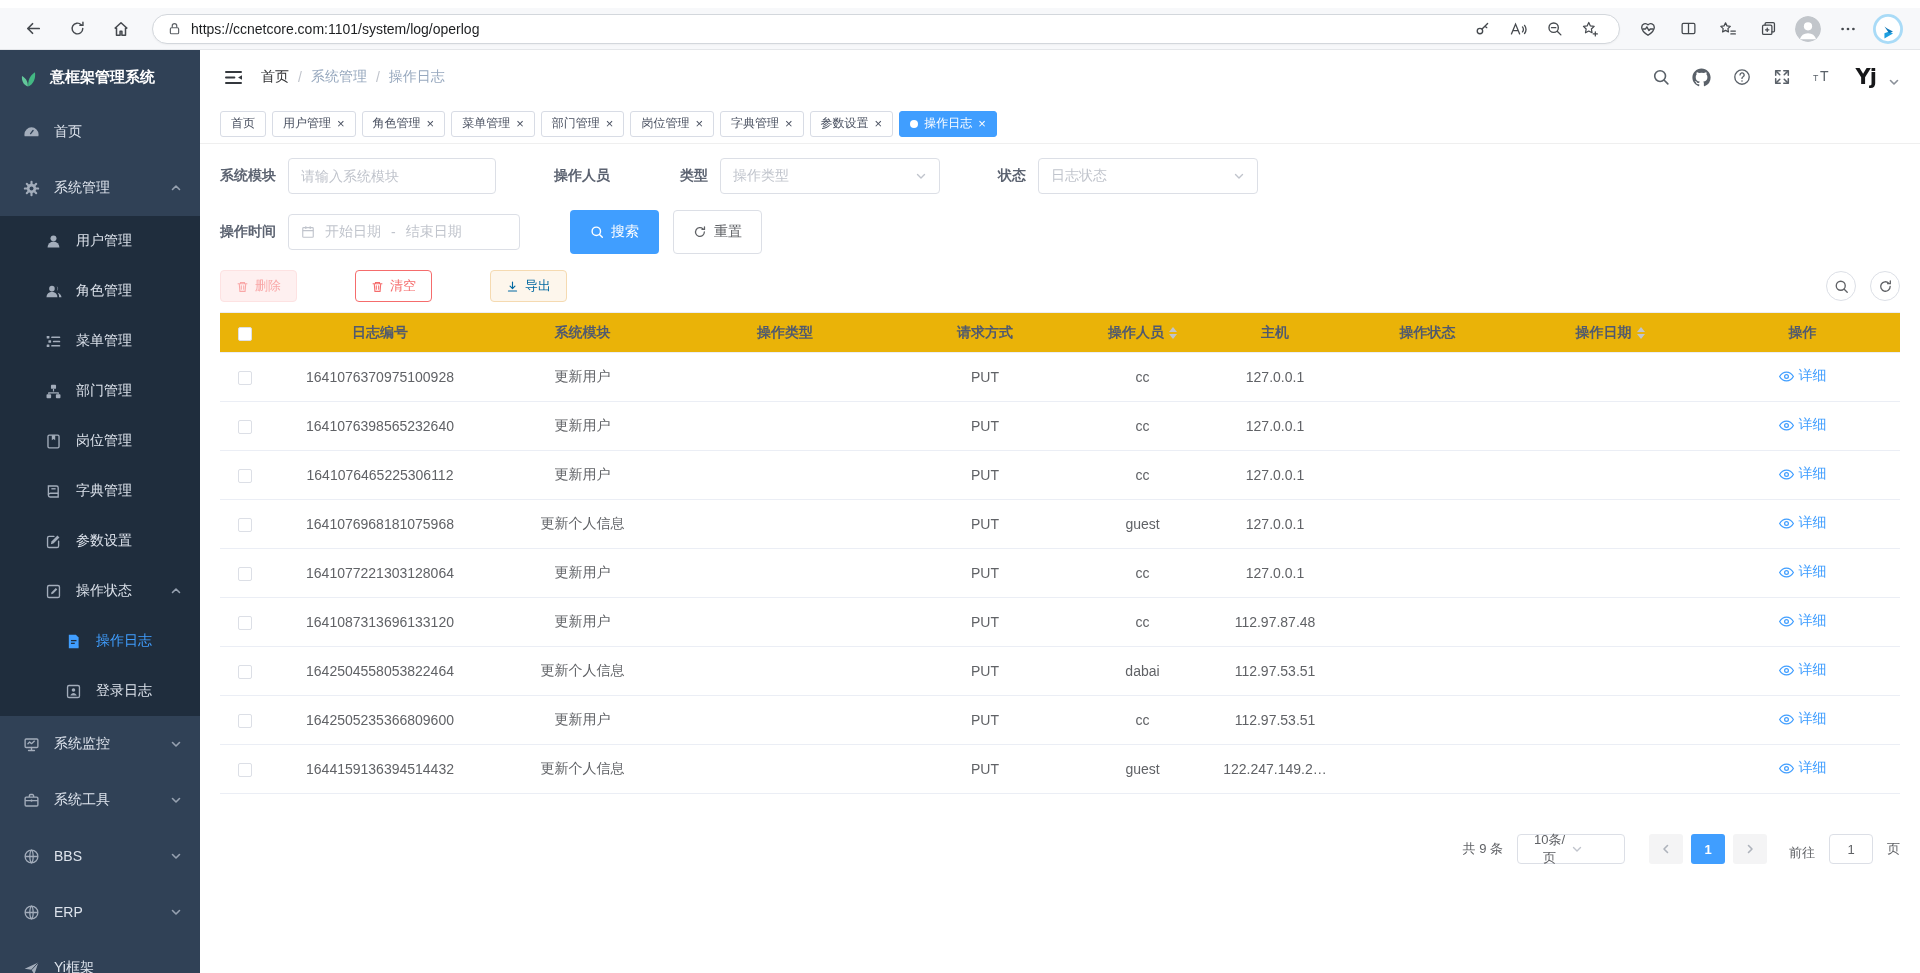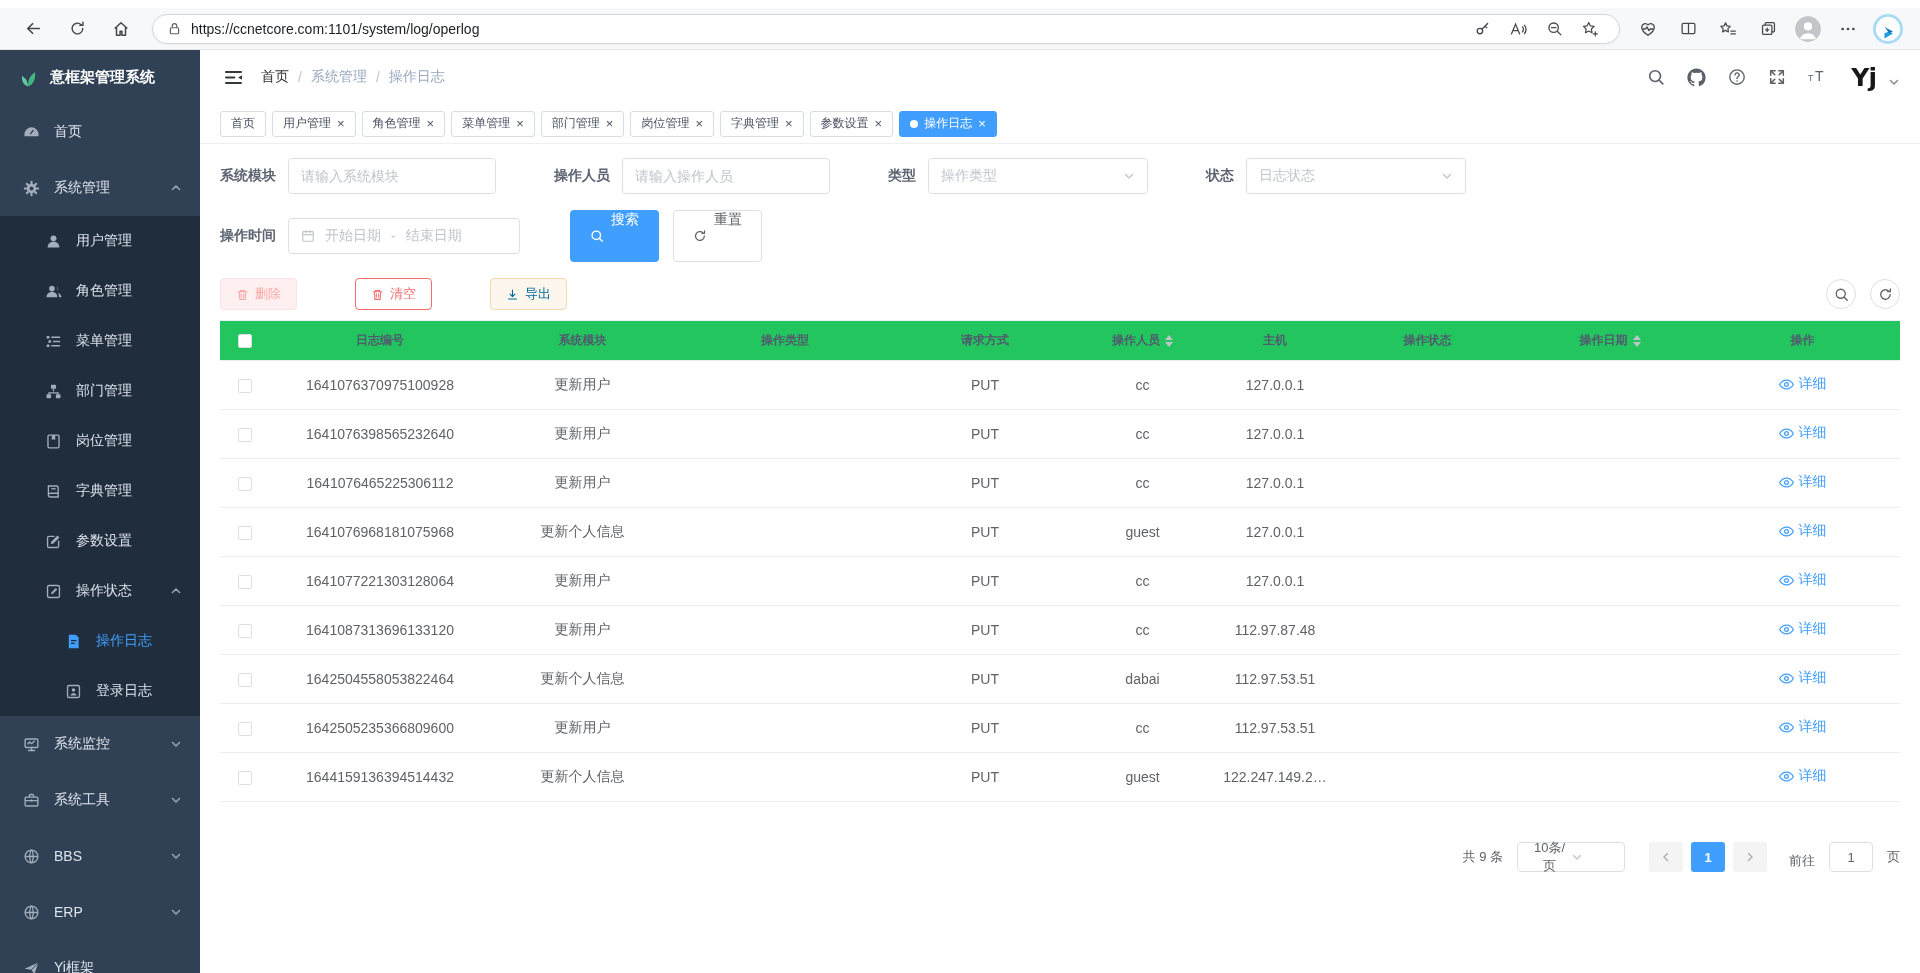--- a/index.html
+++ b/index.html
@@ -42,21 +42,21 @@
 
   
   .topbar { height:54px; display:flex; align-items:center; padding:0 20px; }
   .fold-btn { border:none; background:transparent; color:#34383d; cursor:pointer; display:flex; padding:4px; }
   .breadcrumb { display:flex; align-items:center; gap:9px; font-size:14px; margin-left:14px; }
   .crumb-first { color:#303133; }
   .crumb-sep { color:#c0c4cc; }
   .crumb { color:#97a8be; }
   .topbar-right { margin-left:auto; display:flex; align-items:center; gap:22px; color:#5a6169; }
   .tool-btn { border:none; background:transparent; color:#5a6169; cursor:pointer; display:flex; align-items:center; }
-  .yj-text { font-weight:900; font-size:25px; letter-spacing:-1px; color:#17181a; line-height:1;
+  .yj-text { font-weight:900; font-size:21px; letter-spacing:-1px; color:#17181a; line-height:1;
     font-family:"DejaVu Sans",sans-serif; }
   .yj-caret { color:#8a9099; margin-left:-10px; margin-top:10px; }
 
   
   .tabbar { height:40px; display:flex; align-items:center; padding:0 20px; gap:6px;
     border-bottom:1px solid #efefef; }
   .tab { height:26px; display:flex; align-items:center; gap:6px; padding:0 10px;
     border:1px solid #d8dce5; border-radius:3px; background:#fff; color:#495060;
     font-size:12px; cursor:pointer; white-space:nowrap; }
   .tab .dot { width:8px; height:8px; border-radius:50%; background:#fff; }
@@ -71,43 +71,43 @@
   .finput { width:208px; height:36px; border:1px solid #dcdfe6; border-radius:4px;
     padding:0 12px; font-size:14px; color:#606266; outline:none;
     font-family:"Liberation Sans","DejaVu Sans",sans-serif; }
   .finput::placeholder { color:#c0c4cc; }
   .fselect { width:220px; height:36px; border:1px solid #dcdfe6; border-radius:4px;
     display:flex; align-items:center; padding:0 12px; font-size:14px; color:#c0c4cc; cursor:pointer; }
   .fselect .caret { margin-left:auto; color:#c0c4cc; display:flex; }
   .fdate { width:232px; height:36px; border:1px solid #dcdfe6; border-radius:4px;
     display:flex; align-items:center; gap:10px; padding:7px 12px; font-size:14px; color:#c0c4cc; cursor:pointer; }
   .fdate .cal { display:flex; color:#c0c4cc; }
-  .btn { height:52px; border-radius:4px; font-size:14px; display:inline-flex; 
+  .btn { height:44px; border-radius:4px; font-size:14px; display:inline-flex; align-items:center;
     gap:7px; padding:0 19px; cursor:pointer; border:1px solid transparent;
     font-family:inherit; }
   .btn-search { background:#409eff; color:#fff; margin-left:50px; }
   .btn-reset { background:#fff; border-color:#dcdfe6; color:#606266; margin-left:14px; }
 
   .toolbar-row { display:flex; align-items:center; margin-bottom:4px;gap:48px; }
   .small-btn { height:32px; padding:0 15px; font-size:13px; border-radius:4px;
     display:inline-flex; align-items:center; gap:6px; margin-right:10px; cursor:pointer;
     font-family:inherit; border:1px solid transparent; }
   .btn-delete { background:#fef0f0; border-color:#fde2e2; color:#f9a7a7; cursor:not-allowed; }
   .btn-clear { background:#fff; border-color:#f56c6c; color:#f56c6c; }
   .btn-export { background:#fdf6ec; border-color:#f5dab1; color:#0369a1; }
   .tool-circles { margin-left:auto; display:flex; gap:14px; }
   .circle-btn { width:30px; height:30px; border-radius:50%; border:1px solid #dcdfe6;
     background:#fff; color:#606266; display:flex; align-items:center; justify-content:center; cursor:pointer; }
 
   
   .log-table { margin-top:10px; border-top:1px solid #ebeef5; }
   .t-row { display:grid; grid-template-columns:50px 220px 185px 220px 180px 135px 130px 175px 190px 1fr;
     align-items:center; text-align:center; }
-  .t-head { height:40px; background:#22c55e; border-bottom:1px solid #ebeef5;
-    font-size:12px; font-weight:700; color:#515a6e; }
+  .t-head { height:40px; background:#eab308; border-bottom:1px solid #ebeef5;
+    font-size:14px; font-weight:700; color:#515a6e; }
   .t-body-row { height:49px; border-bottom:1px solid #ebeef5; font-size:14px; color:#606266; }
   .cb { width:14px; height:14px; border:1px solid #dcdfe6; border-radius:2px; background:#fff;
     display:inline-block; vertical-align:middle; cursor:pointer; }
   .sort-caret { display:inline-flex; flex-direction:column; margin-left:5px; vertical-align:middle; }
   .sort-caret i { width:0; height:0; border:4px solid transparent; display:block; }
   .sort-caret .up { border-bottom:5px solid #c0c4cc; margin-bottom:2px; }
   .sort-caret .dn { border-top:5px solid #c0c4cc; }
   .th-label { display:inline-flex; align-items:center; justify-content:center; }
   .detail-link { color:#409eff; display:inline-flex; align-items:center; gap:5px;
     font-size:14px; cursor:pointer; text-decoration:none; }
@@ -610,21 +610,20 @@
 
     <div class="content">
 
       <div class="filter-row">
         <div class="fgroup">
           <label class="flabel">系统模块</label>
           <input class="finput" placeholder="请输入系统模块" style="">
         </div>
         <div class="fgroup">
           <label class="flabel">操作人员</label>
-          <input class="finput" placeholder="请输入操作人员" style="">
         </div>
         <div class="fgroup">
           <label class="flabel">类型</label>
           <div class="fselect">
             <span>操作类型</span>
             <span class="caret">
                 <svg width="12" height="12" viewBox="0 0 12 12" fill="none" stroke="currentColor" stroke-width="1.4" stroke-linecap="round" stroke-linejoin="round">
                   <path d="m2.5 4.5 3.5 3.5 3.5-3.5"></path>
                 </svg>
               </span>

